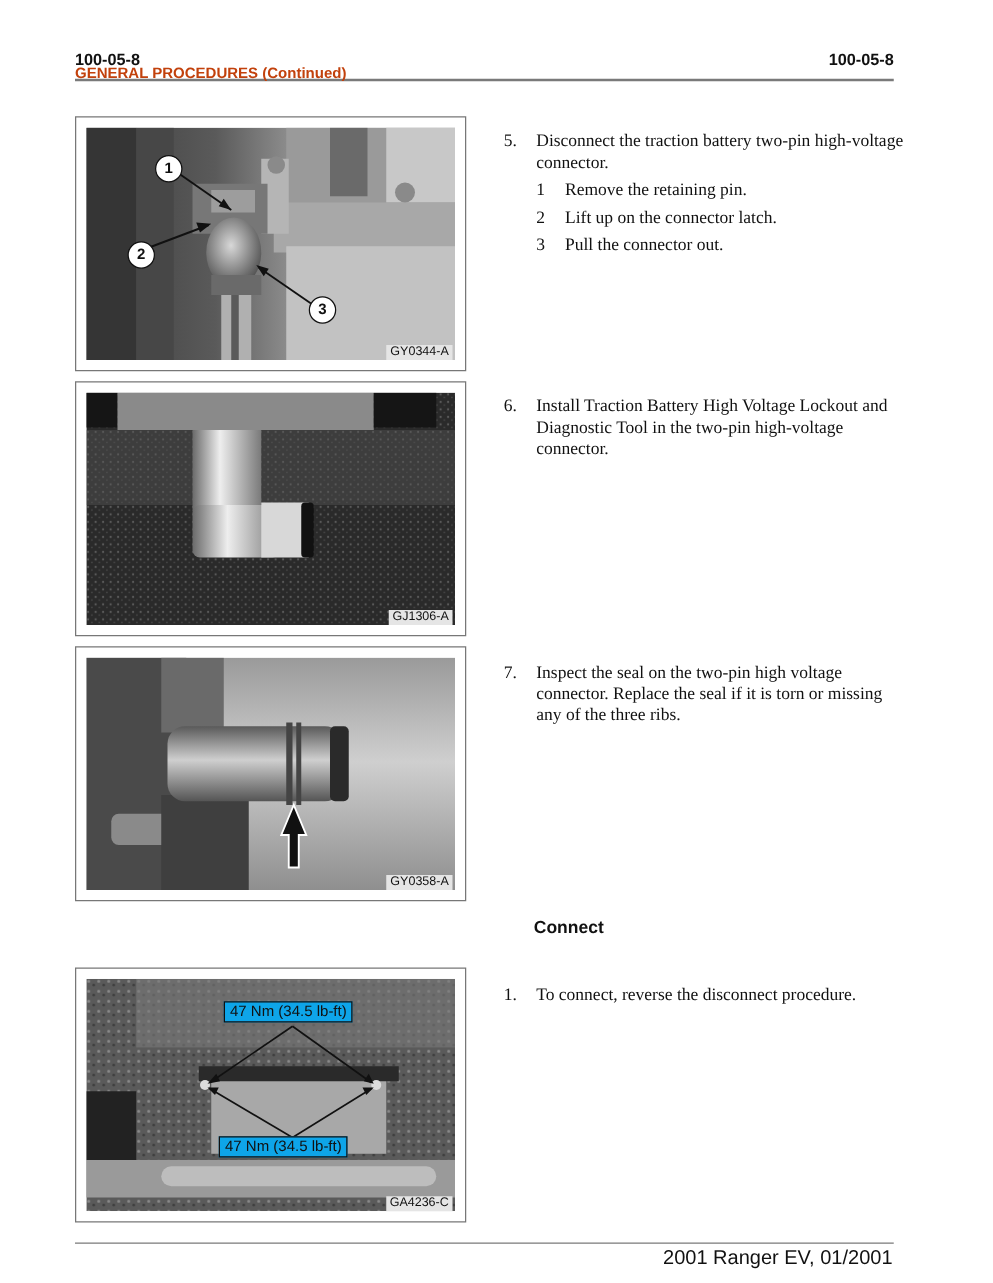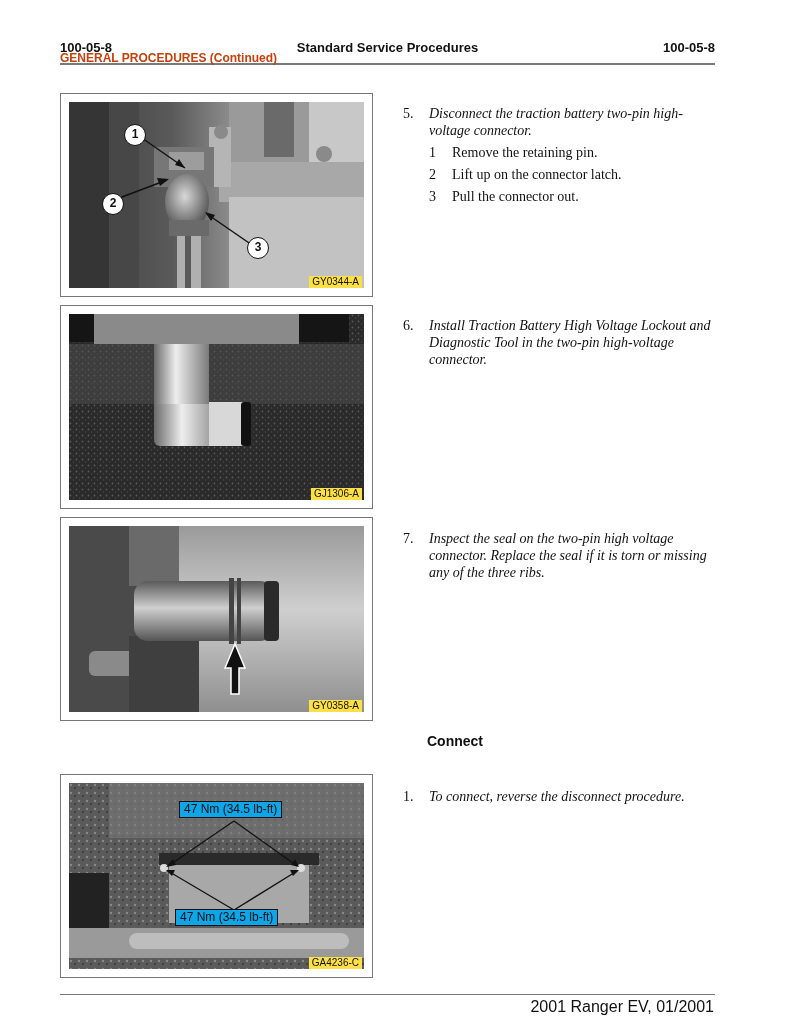--- a/index.html
+++ b/index.html
@@ -25,30 +25,30 @@
     }
 
     .figure {
       position: absolute; left: 60px; width: 313px; height: 204px;
       border: 1px solid #777; background: #fff;
     }
     .photo {
       position: absolute; left: 8px; top: 8px; width: 295px; height: 186px; overflow: hidden;
     }
     .fig-label {
-      position: absolute; right: 10px; bottom: 8px; background: #fde047; padding: 0 3px;
+      position: absolute; right: 10px; bottom: 8px; background: #e5e5e5; padding: 0 3px;
       font-family: "Liberation Sans", sans-serif; font-size: 10px; color: #111; line-height: 12px;
     }
 
     .step {
       position: absolute; left: 403px; width: 320px;
       font-family: "Liberation Serif", serif; font-size: 14px; line-height: 17px; color: #111;
     }
     .step .num { position: absolute; left: 0; top: 0; }
-    .step .text { margin-left: 26px; display: block; font-style: italic; }
+    .step .text { margin-left: 26px; display: block; }
     .substeps { margin-left: 26px; margin-top: 5px; }
     .substep { position: relative; height: 22px; }
     .substep .snum { position: absolute; left: 0; }
     .substep .stext { position: absolute; left: 23px; }
 
     .subheading {
       position: absolute; left: 403px; top: 733px;
       font-family: "Liberation Sans", sans-serif; font-weight: bold; font-size: 14px; color: #111; margin-left: 24px;
     }
 
@@ -70,21 +70,20 @@
       position: absolute; background: #0ea5e9; border: 1.5px solid #111; padding: 0 4px;
       font-family: "Liberation Sans", sans-serif; font-size: 12px; line-height: 15px; color: #111;
       white-space: nowrap;
     }
   </style>
 </head>
 <body>
 
 <div class="running-header">
   <span class="left">100-05-8</span>
-  <span class="center">Standard Service Procedures</span>
   <span class="right">100-05-8</span>
 </div>
 <div class="header-rule"></div>
 <div class="section-title">GENERAL PROCEDURES (Continued)</div>
 
 <div class="figure" style="top:93px;">
   <div class="photo">
     <svg width="295" height="186" viewBox="0 0 295 186">
       <defs>
         <linearGradient id="g1bg" x1="0" x2="1" y1="0" y2="0">

